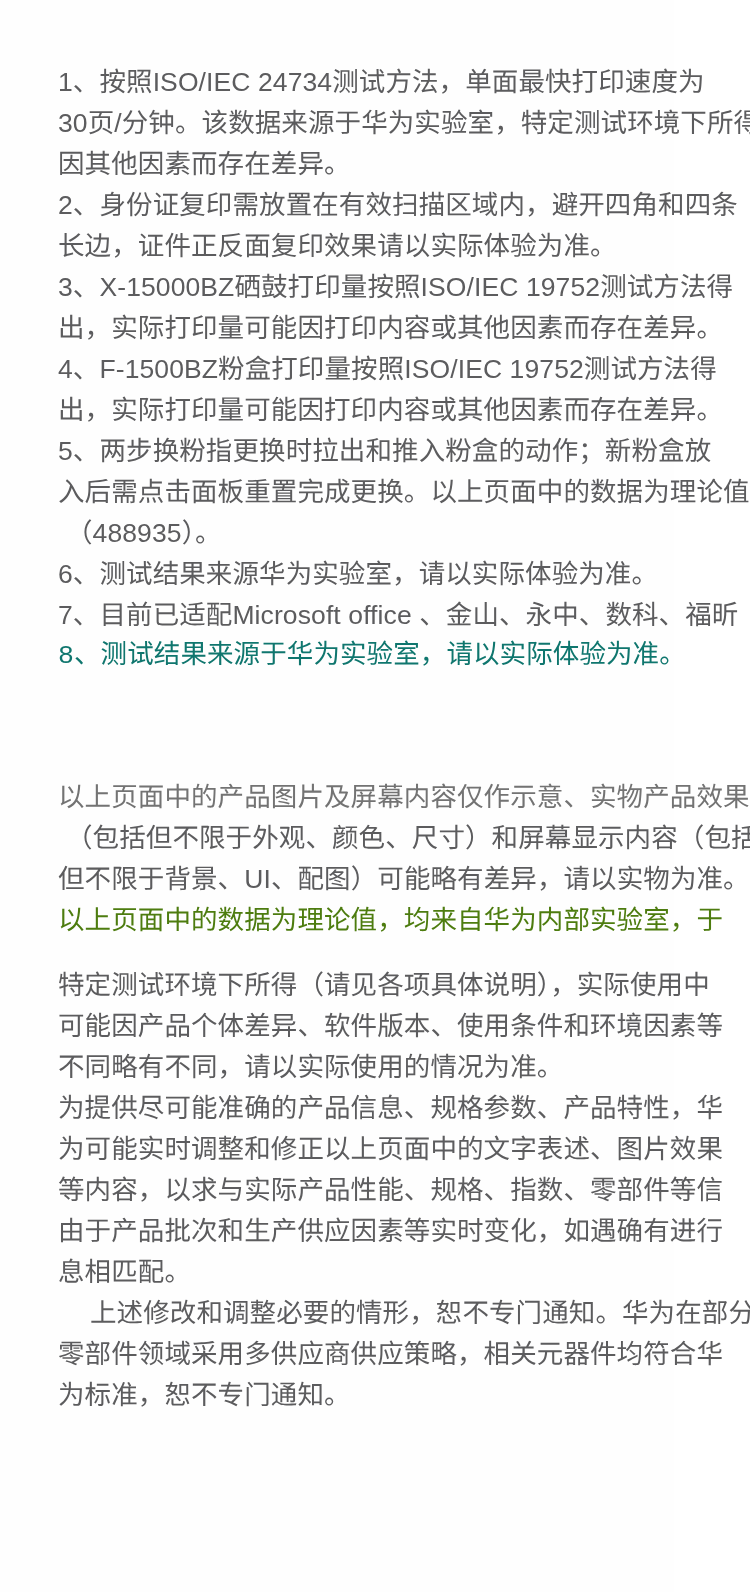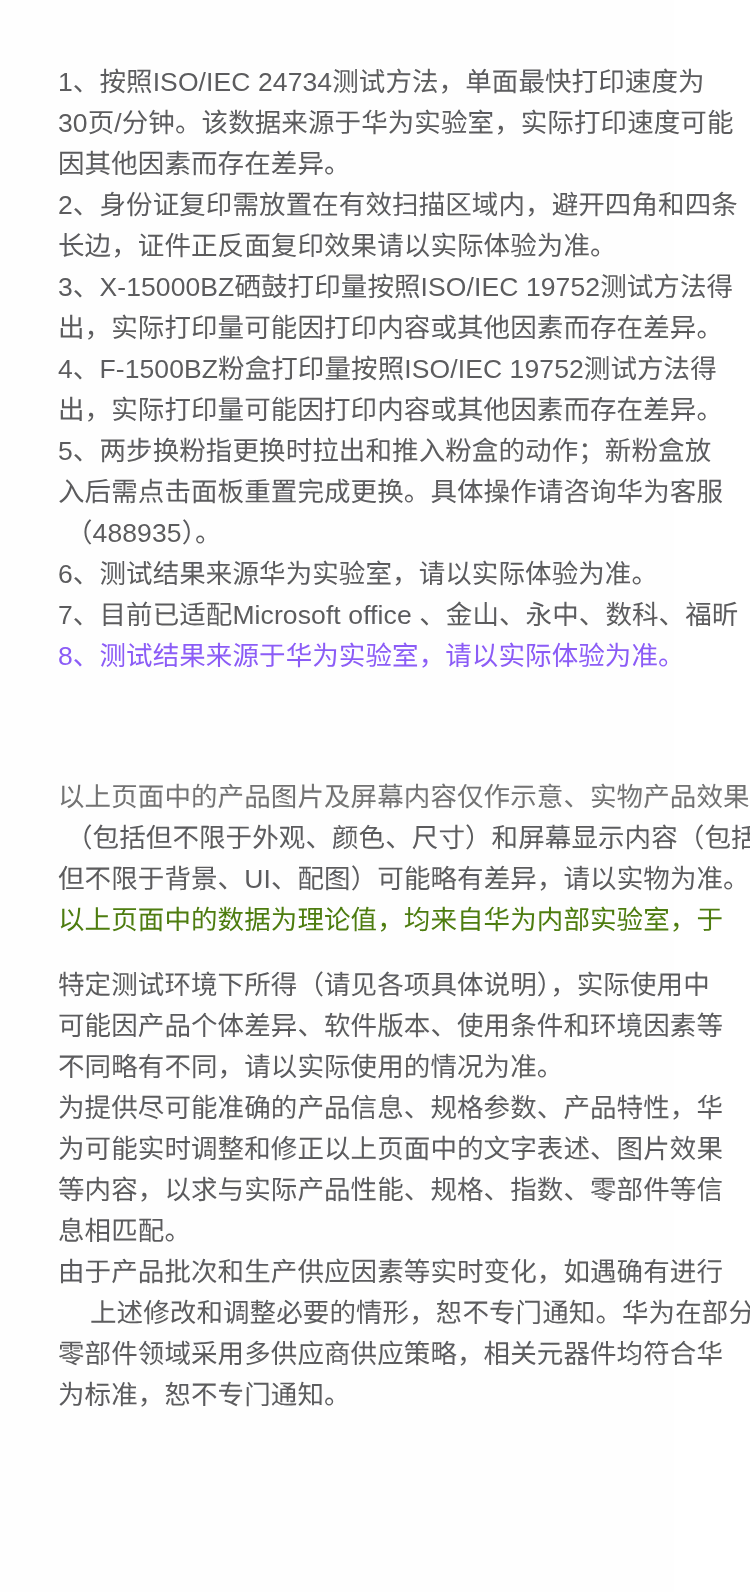--- a/index.html
+++ b/index.html
@@ -62,50 +62,50 @@
   }
 </style>
 </head>
 <body>
 
 <div class="page" style="background: rgb(254, 254, 254);">
   <div class="content">
 
     <div class="note-block" id="note-block">
         <div class="note-line" style="color: rgb(92, 92, 94);">1、按照ISO/IEC 24734测试方法，单面最快打印速度为</div>
-        <div class="note-line" style="color: rgb(92, 92, 94);">30页/分钟。该数据来源于华为实验室，实际打印速度可能</div>
+        <div class="note-line" style="color: rgb(92, 92, 94);">30页/分钟。该数据来源于华为实验室，特定测试环境下所得</div>
         <div class="note-line" style="color: rgb(92, 92, 94);">因其他因素而存在差异。</div>
         <div class="note-line" style="color: rgb(92, 92, 94);">2、身份证复印需放置在有效扫描区域内，避开四角和四条</div>
         <div class="note-line" style="color: rgb(92, 92, 94);">长边，证件正反面复印效果请以实际体验为准。</div>
         <div class="note-line" style="color: rgb(92, 92, 94);">3、X-15000BZ硒鼓打印量按照ISO/IEC 19752测试方法得</div>
         <div class="note-line" style="color: rgb(92, 92, 94);">出，实际打印量可能因打印内容或其他因素而存在差异。</div>
         <div class="note-line" style="color: rgb(92, 92, 94);">4、F-1500BZ粉盒打印量按照ISO/IEC 19752测试方法得</div>
         <div class="note-line" style="color: rgb(92, 92, 94);">出，实际打印量可能因打印内容或其他因素而存在差异。</div>
         <div class="note-line" style="color: rgb(92, 92, 94);">5、两步换粉指更换时拉出和推入粉盒的动作；新粉盒放</div>
-        <div class="note-line" style="color: rgb(92, 92, 94);">入后需点击面板重置完成更换。具体操作请咨询华为客服</div>
+        <div class="note-line" style="color: rgb(92, 92, 94);">入后需点击面板重置完成更换。以上页面中的数据为理论值</div>
         <div class="note-line indent" style="color: rgb(92, 92, 94);">（488935）。</div>
         <div class="note-line" style="color: rgb(92, 92, 94);">6、测试结果来源华为实验室，请以实际体验为准。</div>
         <div class="note-line" style="color: rgb(92, 92, 94);">7、目前已适配Microsoft office 、金山、永中、数科、福昕</div>
-        <div class="note-line" style="color: #8b5cf6;">8、测试结果来源于华为实验室，请以实际体验为准。</div>
+        <div class="note-line" style="color: #0f766e; font-family: Liberation Mono, monospace;">8、测试结果来源于华为实验室，请以实际体验为准。</div>
       </div>
 
     <div class="block-gap"></div>
 
     <div class="disclaimer-block" id="disclaimer-block">
         <div class="disclaimer-line" style="color: #737373; text-align: right;">以上页面中的产品图片及屏幕内容仅作示意、实物产品效果</div>
         <div class="disclaimer-line indent" style="color: rgb(92, 92, 94);">（包括但不限于外观、颜色、尺寸）和屏幕显示内容（包括</div>
         <div class="disclaimer-line" style="color: rgb(92, 92, 94);">但不限于背景、UI、配图）可能略有差异，请以实物为准。</div>
         <div class="disclaimer-line" style="color: #4d7c0f; text-align: center;">以上页面中的数据为理论值，均来自华为内部实验室，于</div>
         <div class="disclaimer-line" style="color: rgb(92, 92, 94); margin-top: 24px;">特定测试环境下所得（请见各项具体说明），实际使用中</div>
         <div class="disclaimer-line" style="color: rgb(92, 92, 94);">可能因产品个体差异、软件版本、使用条件和环境因素等</div>
         <div class="disclaimer-line" style="color: rgb(92, 92, 94);">不同略有不同，请以实际使用的情况为准。</div>
         <div class="disclaimer-line" style="color: rgb(92, 92, 94);">为提供尽可能准确的产品信息、规格参数、产品特性，华</div>
         <div class="disclaimer-line" style="color: rgb(92, 92, 94);">为可能实时调整和修正以上页面中的文字表述、图片效果</div>
         <div class="disclaimer-line" style="color: rgb(92, 92, 94);">等内容，以求与实际产品性能、规格、指数、零部件等信</div>
+        <div class="disclaimer-line" style="color: rgb(92, 92, 94);">由于产品批次和生产供应因素等实时变化，如遇确有进行</div>
         <div class="disclaimer-line" style="color: rgb(92, 92, 94);">息相匹配。</div>
-        <div class="disclaimer-line" style="color: rgb(92, 92, 94);">由于产品批次和生产供应因素等实时变化，如遇确有进行</div>
         <div class="disclaimer-line" style="color: rgb(92, 92, 94); margin-left: 32px;">上述修改和调整必要的情形，恕不专门通知。华为在部分</div>
         <div class="disclaimer-line" style="color: rgb(92, 92, 94);">零部件领域采用多供应商供应策略，相关元器件均符合华</div>
         <div class="disclaimer-line" style="color: rgb(92, 92, 94);">为标准，恕不专门通知。</div>
       </div>
 
   </div>
 </div>
 
 </body></html>

